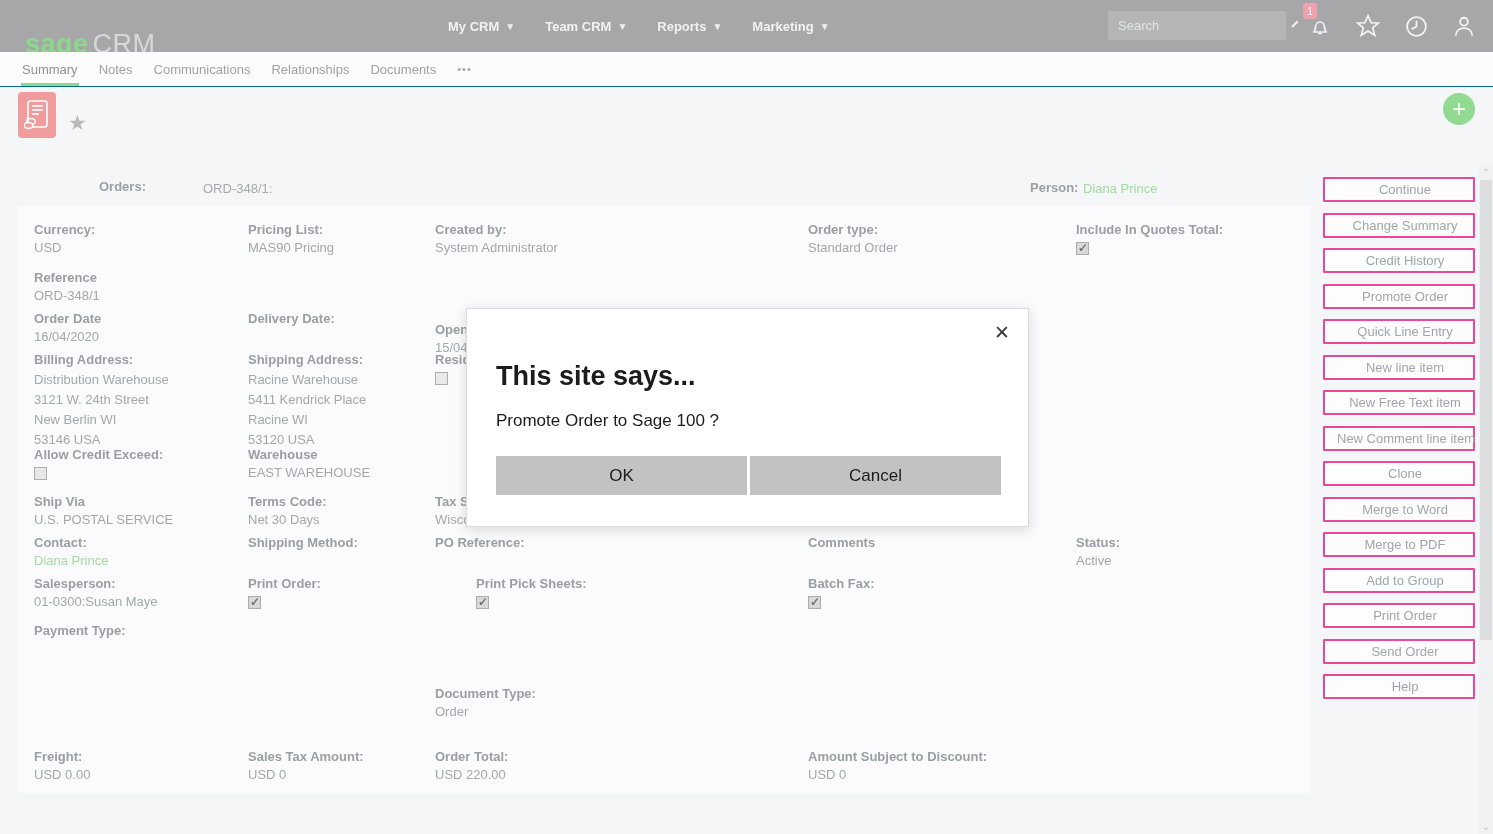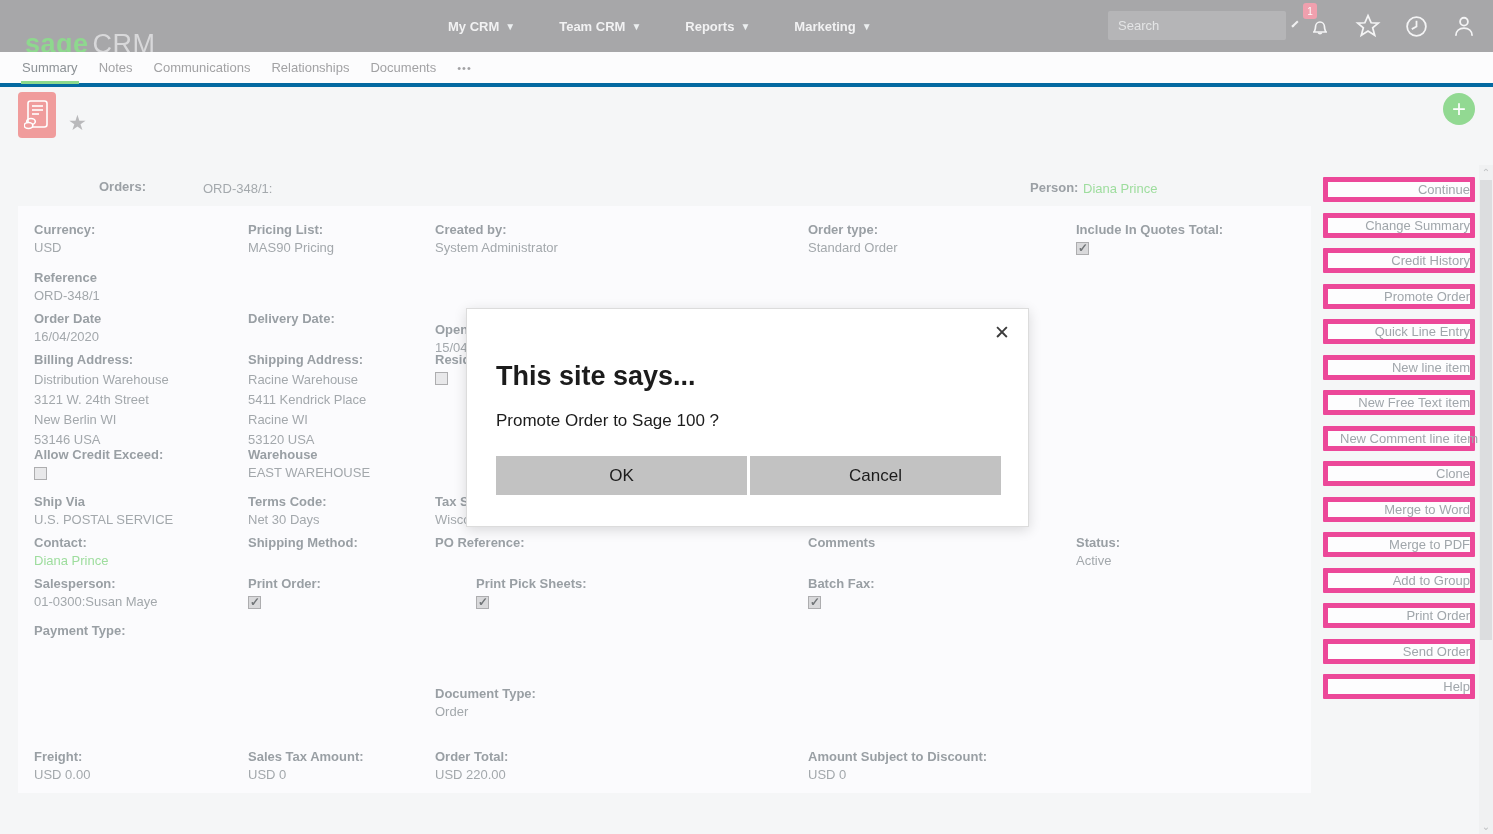--- a/index.html
+++ b/index.html
@@ -4,33 +4,33 @@
 <style>
   * { margin:0; padding:0; box-sizing:border-box; }
   html,body { width:1493px; height:834px; overflow:hidden; }
   body { font-family:"Liberation Sans", sans-serif; background:#f5f6f7; position:relative; }
 
   
   .topbar { position:absolute; left:0; top:0; width:1493px; height:52px; background:#a7a7a9; display:flex; align-items:center; }
   .logo { position:absolute; left:25px; top:10px; font-size:27px; letter-spacing:0.5px;margin-top:19px; }
   .logo .sage { color:#8ed88e; font-weight:bold; }
   .logo .crm { color:#d8d8da; font-weight:300; margin-left:4px; }
-  .topnav { position:absolute; left:448px; top:0; height:52px; display:flex; align-items:center; gap:44px; }
+  .topnav { position:absolute; left:448px; top:0; height:52px; display:flex; align-items:center; gap:30px; }
   .topnav .navitem { color:#f2f2f3; font-size:13px; font-weight:bold; display:flex; align-items:center; gap:6px; cursor:pointer; white-space:nowrap; }
   .topnav .caret { font-size:10px; color:#eceff0; }
   .searchbox { position:absolute; left:1108px; top:11px; width:178px; height:29px; background:#b5b5b7; border-radius:2px; display:flex; align-items:center; padding:0 10px; }
   .searchbox input { flex:1; background:transparent; border:none; outline:none; color:#ecedee; font-size:13px; font-family:"Liberation Sans", sans-serif; }
   .searchbox input::placeholder { color:#e3e4e5; opacity:1; }
   .chev { width:8px; height:8px; border-right:2px solid #f0f0f1; border-bottom:2px solid #f0f0f1; transform:rotate(45deg); margin-top:-4px; }
   .topicons { position:absolute; left:1306px; top:0; height:52px; display:flex; align-items:center; gap:20px; }
   .ticon { position:relative; width:28px; height:28px; display:flex; align-items:center; justify-content:center; cursor:pointer; }
   .badge { position:absolute; left:-3px; top:-9px; min-width:14px; height:16px; background:#f0a0ae; color:#fdfdfd; font-size:10px; border-radius:3px; display:flex; align-items:center; justify-content:center; padding:0 3px; }
 
   
-  .tabbar { position:absolute; left:0; top:52px; width:1493px; height:35px; background:#fcfcfd; border-bottom:4px solid #0369a1; display:flex; align-items:center; padding-left:21px; gap:19px; }
+  .tabbar { position:absolute; left:0; top:52px; width:1493px; height:35px; background:#fcfcfd; border-bottom:1px solid #0369a1; display:flex; align-items:center; padding-left:21px; gap:19px; }
   .tab { font-size:13px; color:#a2a2a4; padding:9px 1px; cursor:pointer; position:relative; white-space:nowrap; }
   .tab.active { color:#8d9296; }
   .tab.active::after { content:""; position:absolute; left:0; right:0; bottom:0; height:3px; background:#8cd98c; }
   .tab.more { letter-spacing:1px; font-size:11px; }
 
   
   .pageheader { position:absolute; left:0; top:87px; width:1493px; height:83px; background:#f5f6f7; }
   .entity-icon { position:absolute; left:18px; top:5px; width:38px; height:46px; background:#f09c9c; border-radius:4px; display:flex; align-items:center; justify-content:center; }
   .fav-star { position:absolute; left:68px; top:24px; color:#b9b9bb; font-size:21px; }
   .hlabel { position:absolute; font-size:13px; font-weight:bold; color:#9ba0a5; }
@@ -45,21 +45,21 @@
   .field .flabel { font-size:13px; font-weight:bold; color:#999fa4; white-space:nowrap; }
   .field .fvalue { font-size:13px; color:#a3a8ac; margin-top:3px; white-space:nowrap; }
   .field .fvalue.green { color:#9edd9e; cursor:pointer; }
   .field .fline { font-size:13px; color:#a3a8ac; margin-top:5px; white-space:nowrap; }
   .cbx { width:13px; height:13px; border:1px solid #adadaf; background:#e8e8ea; margin-top:5px; position:relative; }
   .cbx.checked { background:#d9d9db; }
   .cbx.checked::after { content:"\2713"; position:absolute; left:1px; top:-2px; font-size:12px; color:#717578; font-weight:bold; }
 
   
   .btncol { position:absolute; left:1323px; top:177px; width:152px; display:flex; flex-direction:column; gap:10.5px; }
-  .sidebtn { height:25px; background:#fdfdfe; border:5px solid #ec4899; border-radius:1px; color:#a0a6ab; font-size:13px; font-family:"Liberation Sans", sans-serif; text-align:right; padding:0 0 0 12px; cursor:pointer; white-space:nowrap; }
+  .sidebtn { height:25px; background:#fdfdfe; border:2px solid #ec4899; border-radius:1px; color:#a0a6ab; font-size:13px; font-family:"Liberation Sans", sans-serif; text-align:center; padding:0 0 0 12px; cursor:pointer; white-space:nowrap; }
 
   
   .scrollbar { position:absolute; left:1479px; top:165px; width:14px; height:669px; background:#f0f1f2; }
   .sb-thumb { position:absolute; left:1px; top:15px; width:12px; height:460px; background:#dcdddf; }
   .sb-ar { position:absolute; left:0; width:14px; text-align:center; color:#bfc1c3; font-size:10px; }
 
   
   .dialog { position:absolute; left:466px; top:308px; width:563px; height:219px; background:#ffffff; border:1px solid #dcdcdc; box-shadow:0 3px 12px rgba(0,0,0,0.14); z-index:50; }
   .dlg-close { position:absolute; right:18px; top:14px; font-size:19px; color:#3b3b3b; font-weight:300; cursor:pointer; line-height:1; }
   .dlg-title { position:absolute; left:29px; top:52px; font-size:27px; font-weight:700; color:#1c1c1c; }

